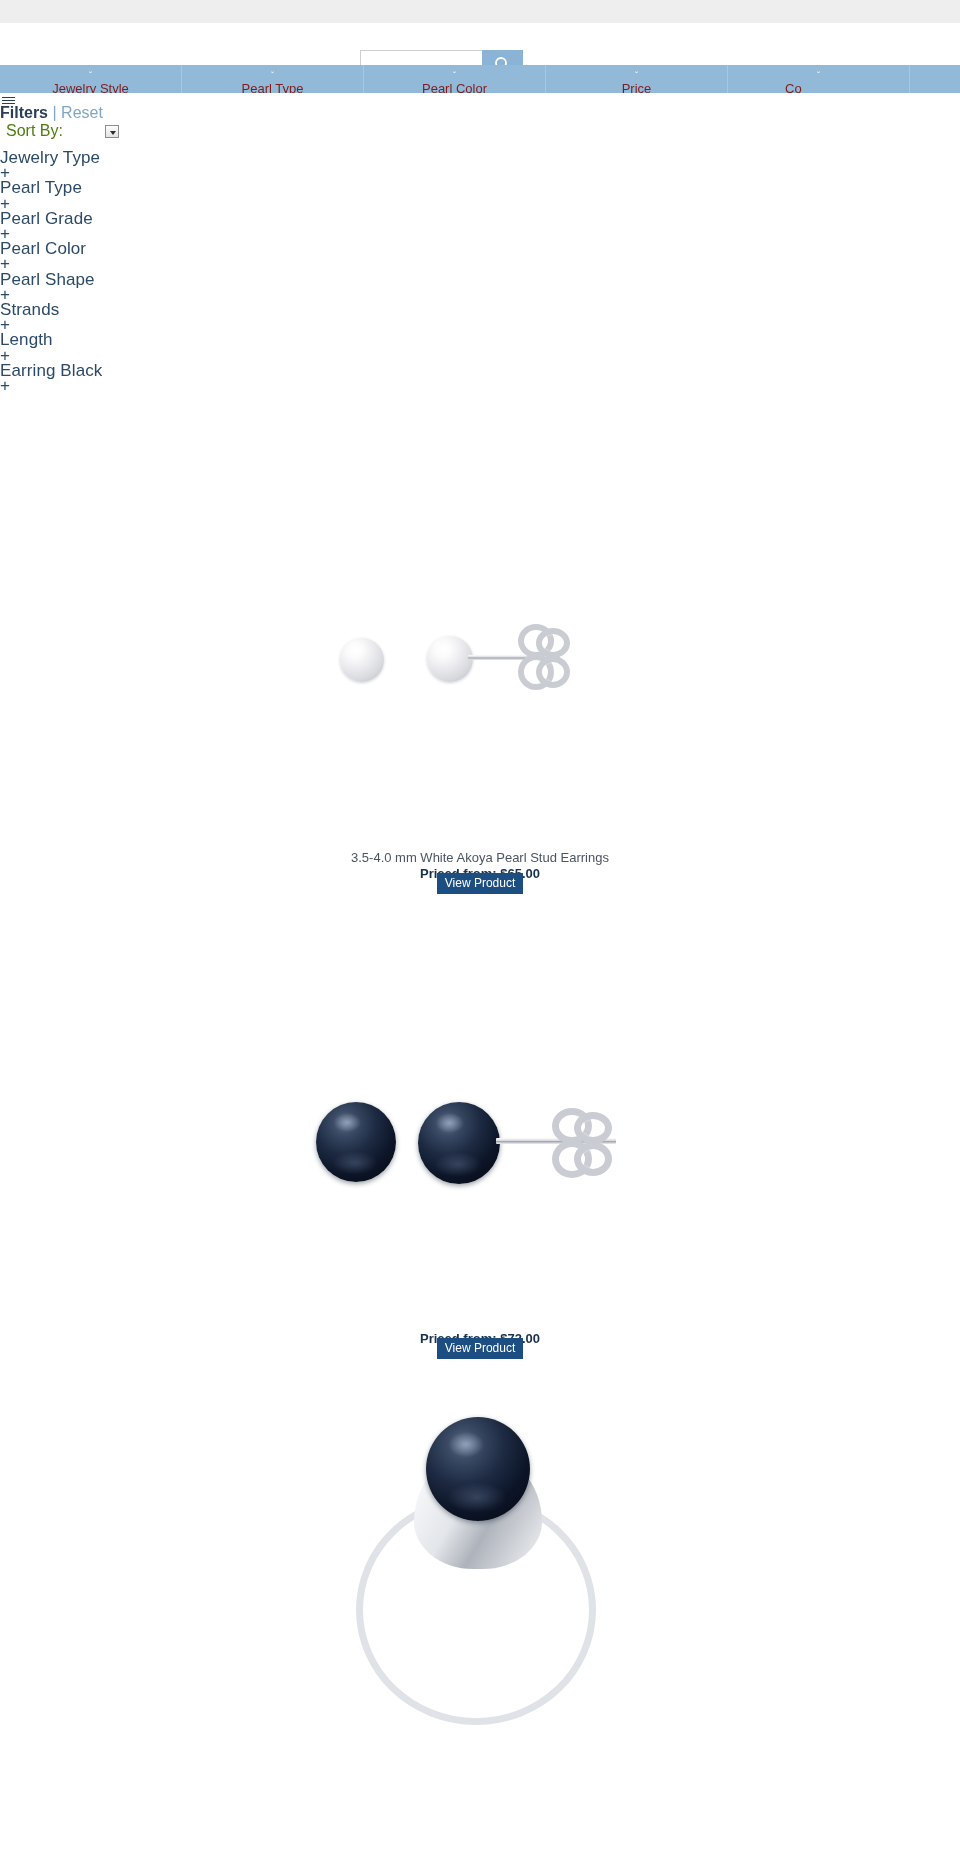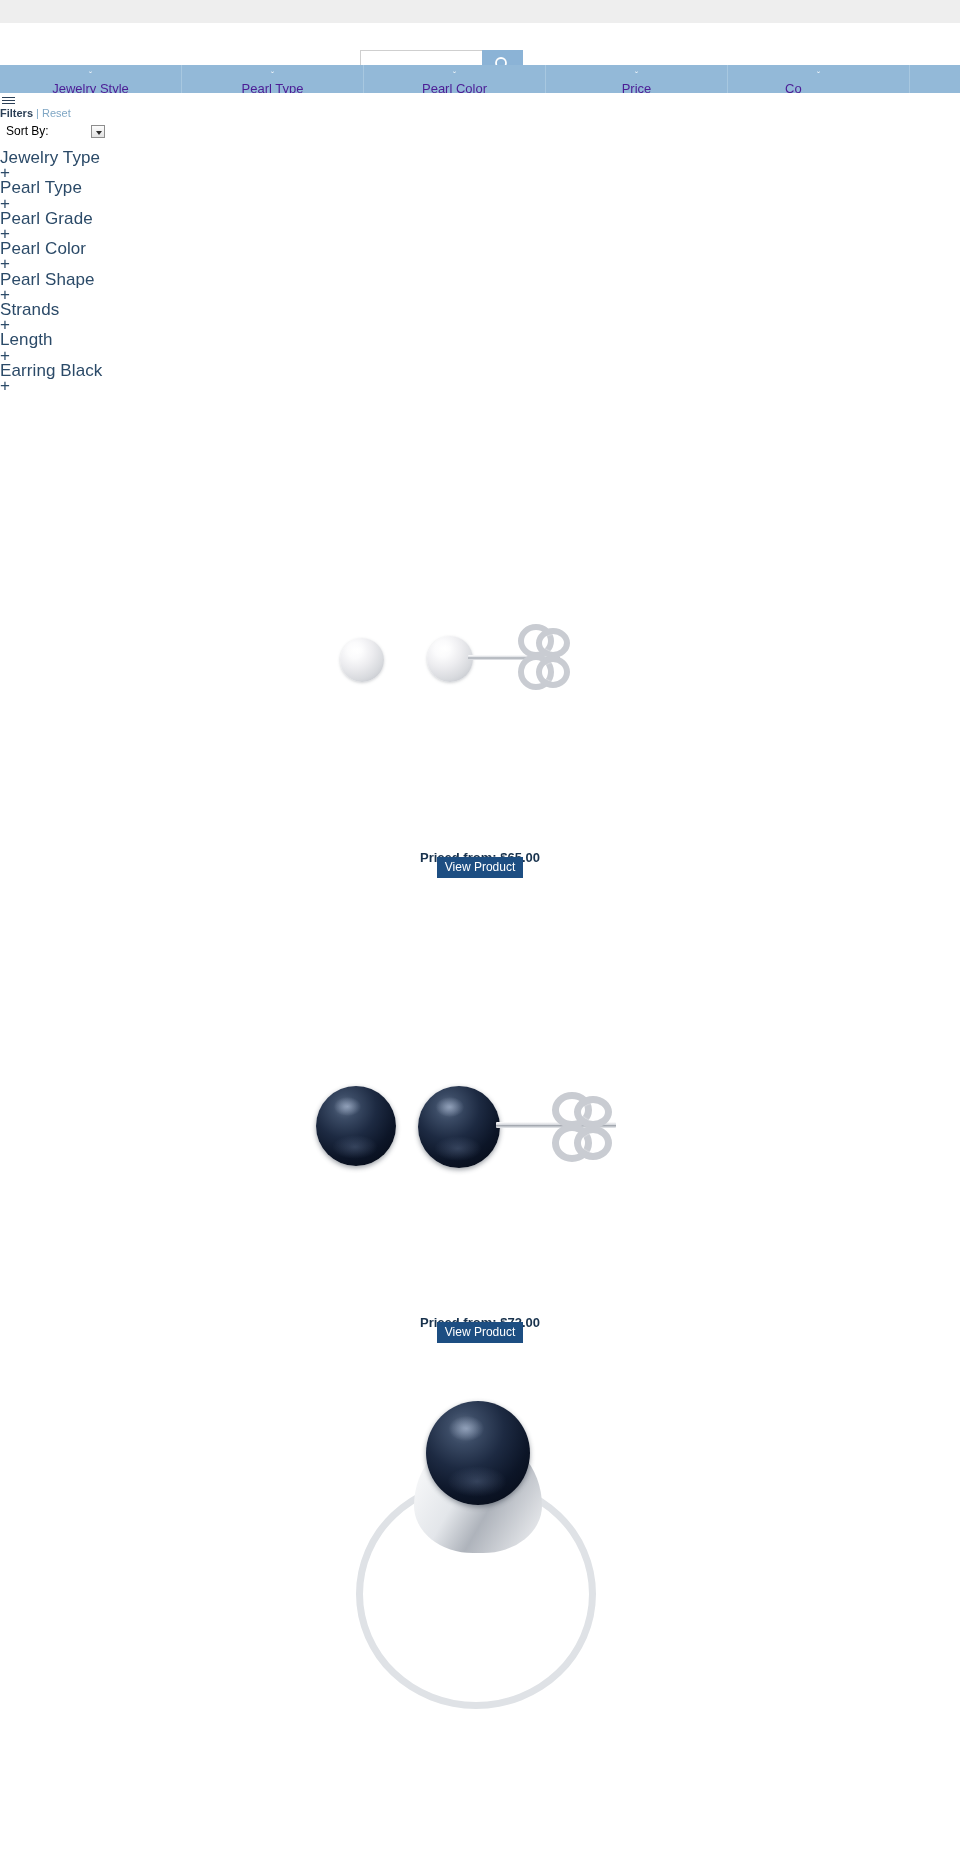--- a/index.html
+++ b/index.html
@@ -85,21 +85,21 @@
     color: #ffffff;
     font-size: 9px;
     line-height: 9px;
   }
   .nav-label {
     position: absolute;
     top: 16px;
     left: 0;
     width: 100%;
     text-align: center;
-    color: #4c1d95;
+    color: #7f1d1d;
     font-size: 13px;
     line-height: 15px;
     white-space: nowrap;
   }
   .nav-item.partial {
     flex: 0 0 182px;
   }
   .nav-item.partial .nav-label {
     text-align: left;
     padding-left: 57px;
@@ -116,21 +116,21 @@
     margin: 4px 0 0 2px;
     width: 13px;
   }
   .hamburger span {
     display: block;
     height: 1px;
     background: #2b3f56;
     margin-bottom: 2px;
   }
   .filters-line {
-    font-size: 11px;
+    font-size: 16px;
     line-height: 14px;
     margin-top: 1px;
     color: #2b3f56;
     white-space: nowrap;
   }
   .filters-label {
     font-weight: bold;
     color: #2b3f56;
   }
   .filters-sep {
@@ -142,22 +142,22 @@
     font-weight: normal;
     cursor: pointer;
   }
   .sortby-row {
     display: flex;
     align-items: center;
     margin-top: 4px;
     padding-left: 6px;
   }
   .sortby-label {
-    font-size: 12px;
-    color: #000000;
+    font-size: 16px;
+    color: #4d7c0f;
     line-height: 14px;
   }
   .sortby-select {
     margin-left: 42px;
     width: 14px;
     height: 13px;
     border: 1px solid #8d8d8d;
     background: linear-gradient(#fdfdfd, #e2e2e2);
     position: relative;
     cursor: pointer;
@@ -438,20 +438,21 @@
         <div class="pearl pearl-white" style="left:97px; top:36px; width:46px; height:46px;"></div>
         <div class="post-bar" style="left:138px; top:55px; width:92px; height:5px;"></div>
         <div class="butterfly" style="left:182px; top:22px; width:62px; height:70px;">
           <div class="bf-ring" style="left:6px;  top:2px;  width:36px; height:34px; border-width:6px;"></div>
           <div class="bf-ring" style="left:6px;  top:32px; width:36px; height:36px; border-width:6px;"></div>
           <div class="bf-ring" style="left:24px; top:6px;  width:34px; height:30px; border-width:6px;"></div>
           <div class="bf-ring" style="left:24px; top:34px; width:34px; height:32px; border-width:6px;"></div>
         </div>
       </div>
     </div>
+    <div class="product-title">3.5-4.0 mm White Akoya Pearl Stud Earrings</div>
     <div class="product-price">Priced from: $65.00</div>
     <div class="view-btn-row">
       <button class="view-btn">View Product</button>
     </div>
   </div>
 
   <div class="product" style="margin-top:52px;">
     <div class="product-img-box" style="height:385px;">
       <div class="earring-scene" style="width:340px;height:130px;">
         <div class="pearl pearl-black" style="left:6px; top:28px; width:80px; height:80px;"></div>

